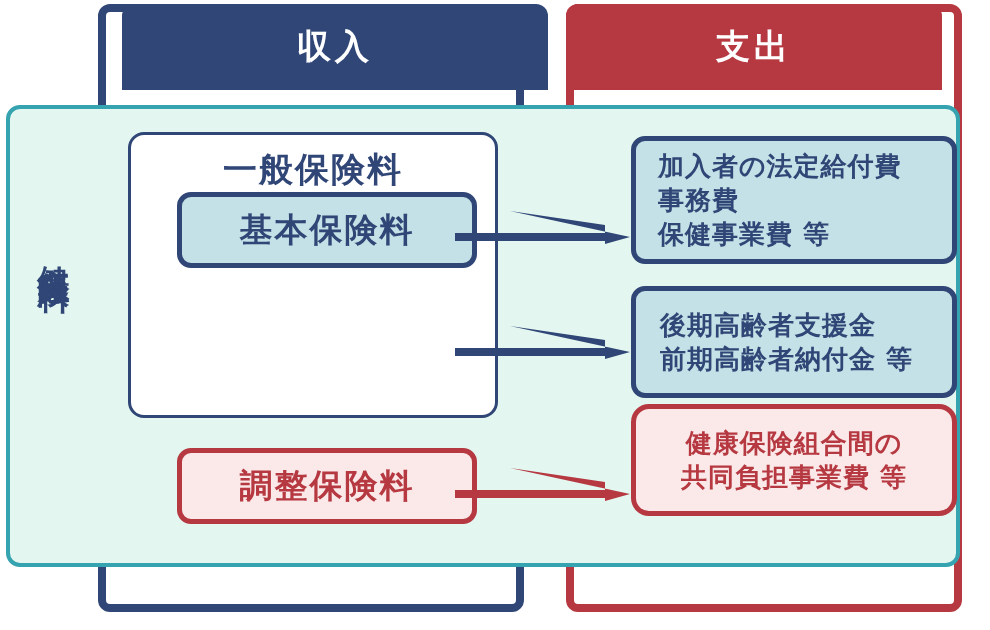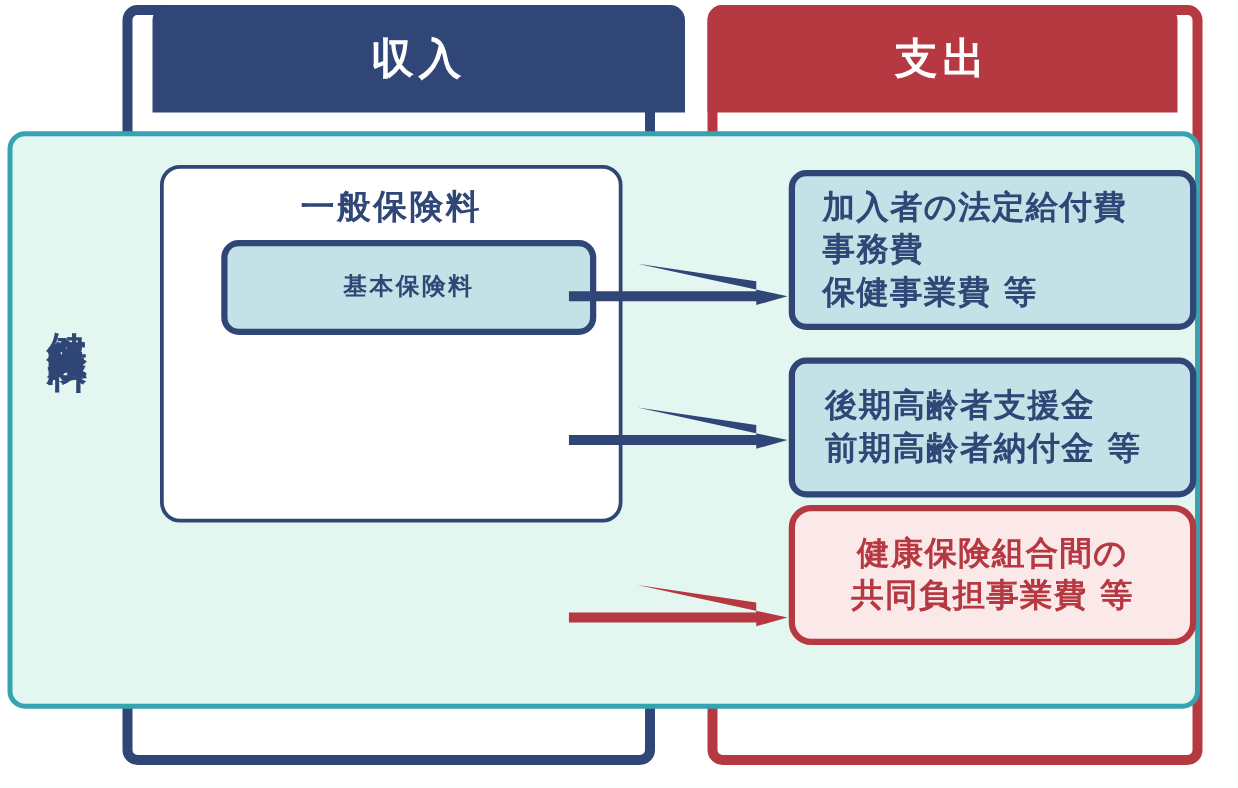--- a/index.html
+++ b/index.html
@@ -83,21 +83,21 @@
     width:370px; height:286px;
     box-sizing:border-box;
     background:#ffffff;
     border:3px solid #2F4676;
     border-radius:16px;
   }
   .general-box-title{
     position:absolute;
     left:0; right:0; top:12px;
     text-align:center;
-    font-size:27px;
+    font-size:34px;
     font-weight:bold;
     color:#2F4676;
     letter-spacing:2px;
   }
 
   
   .item-box{
     position:absolute;
     box-sizing:border-box;
     border-radius:14px;
@@ -111,21 +111,21 @@
     width:100%;
     white-space:pre-line;
     line-height:1.32;
   }
 
   .box-blue{ background:#C3E1E6; border-color:#2F4676; color:#2F4676; }
   .box-pink{ background:#FAE9E8; border-color:#B63841; color:#B63841; }
 
   
   .src{ left:160px; width:300px; height:76px; }
-  .src .item-text{ text-align:center; font-size:19px; font-weight:bold; letter-spacing:2px; }
+  .src .item-text{ text-align:center; font-size:33px; font-weight:bold; letter-spacing:2px; }
   #box-kihon{ top:192px; }
   #box-tokutei{ top:306px; }
   #box-chosei{ top:448px; }
 
   
   .dst{ left:614px; width:326px; }
   .dst .item-text{ font-size:26px; font-weight:bold; letter-spacing:1px; }
   #box-houtei{ top:136px; height:128px; }
   #box-houtei .item-text{ text-align:left; padding-left:22px; }
   #box-kouki{ top:286px; height:112px; }
@@ -164,20 +164,23 @@
 
   <div class="general-box">
     <div class="general-box-title">一般保険料</div>
   </div>
 
   <div class="item-box src box-blue" id="box-kihon">
     <span class="item-text">基本保険料</span>
   </div>
 
 
+  <div class="item-box src box-pink" id="box-chosei">
+    <span class="item-text">調整保険料</span>
+  </div>
 
   <div class="item-box dst box-blue" id="box-houtei">
     <span class="item-text">加入者の法定給付費
 事務費
 保健事業費 等</span>
   </div>
 
   <div class="item-box dst box-blue" id="box-kouki">
     <span class="item-text">後期高齢者支援金
 前期高齢者納付金 等</span>

